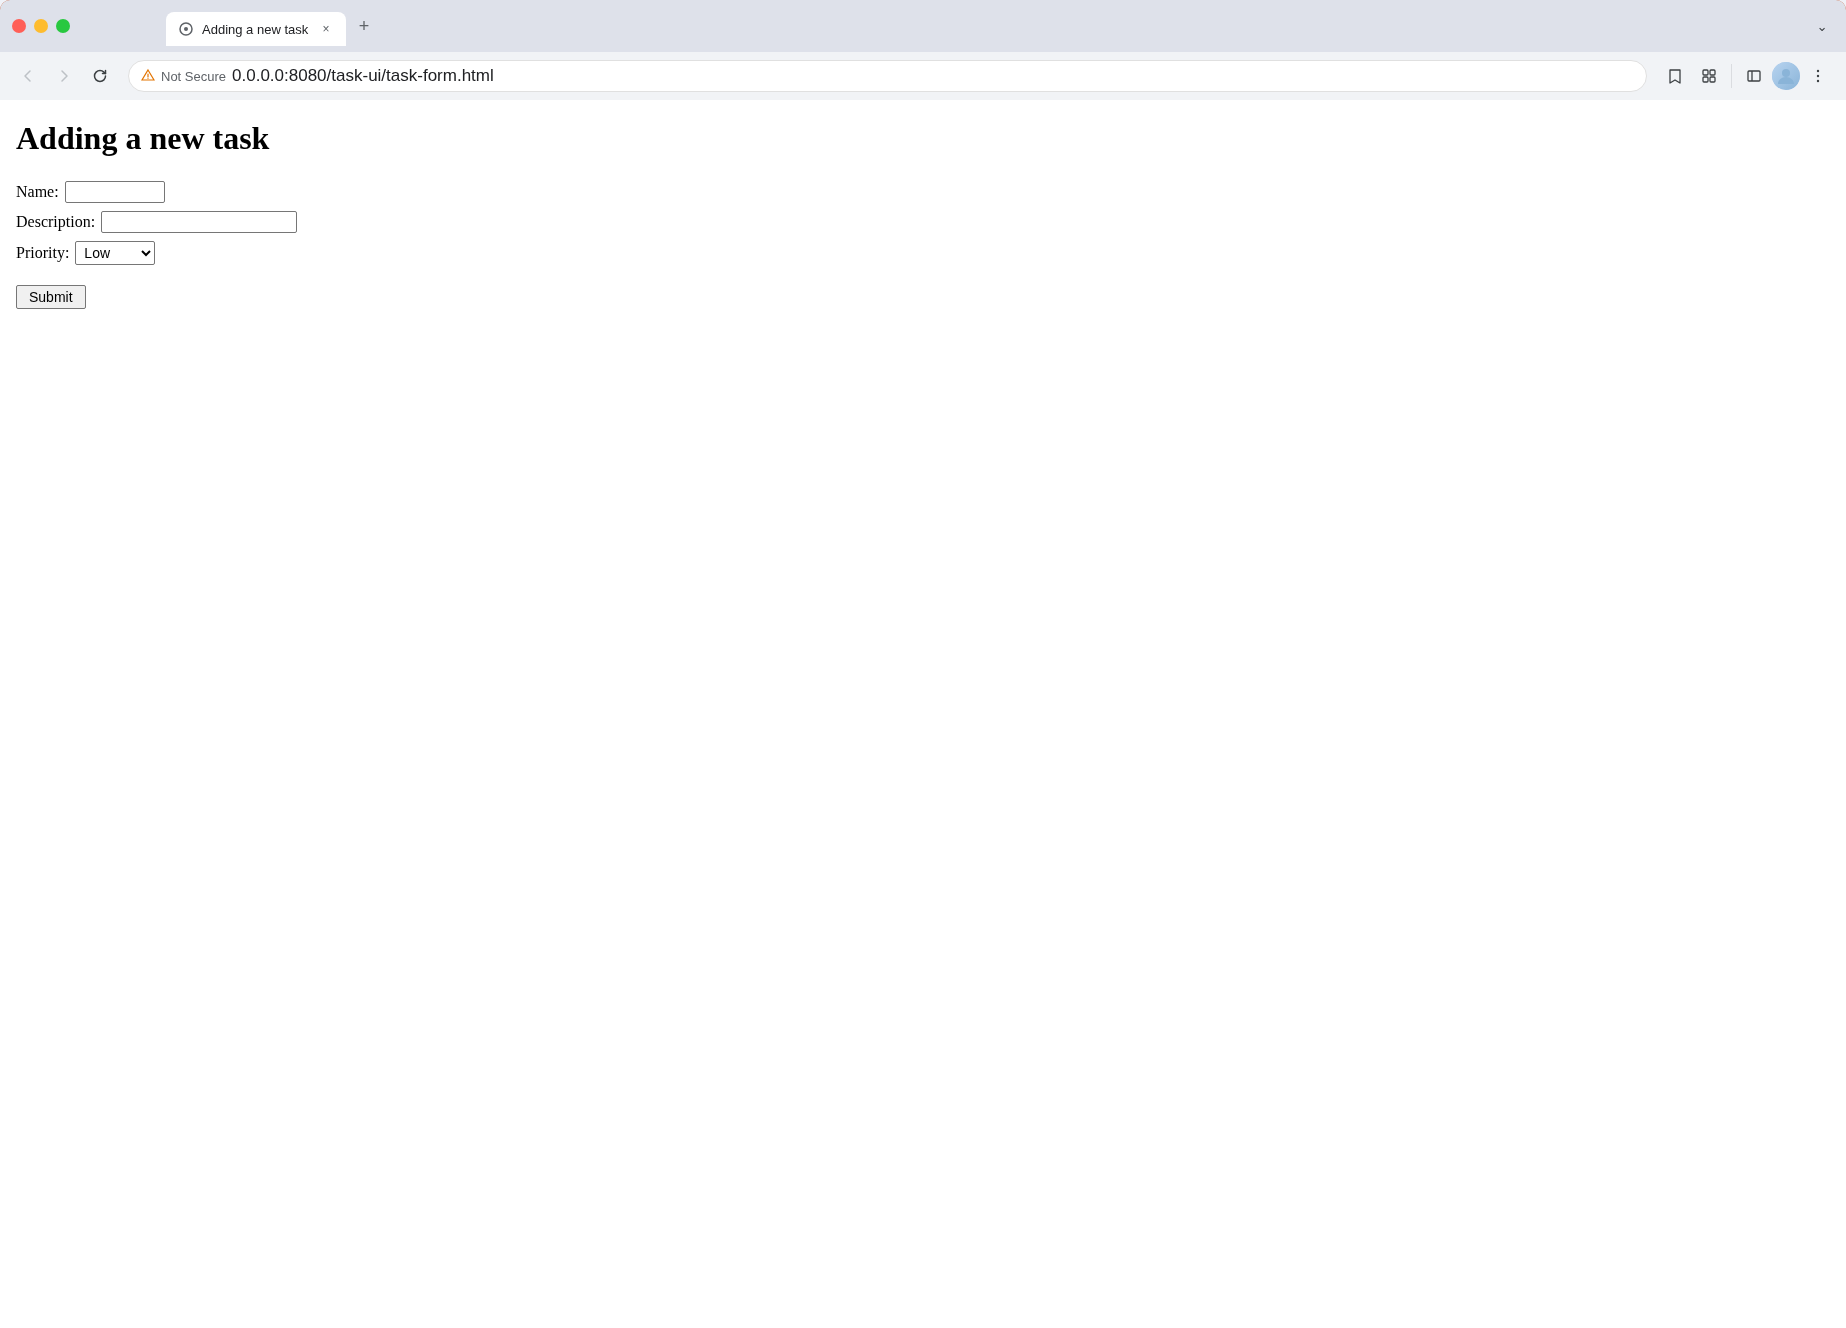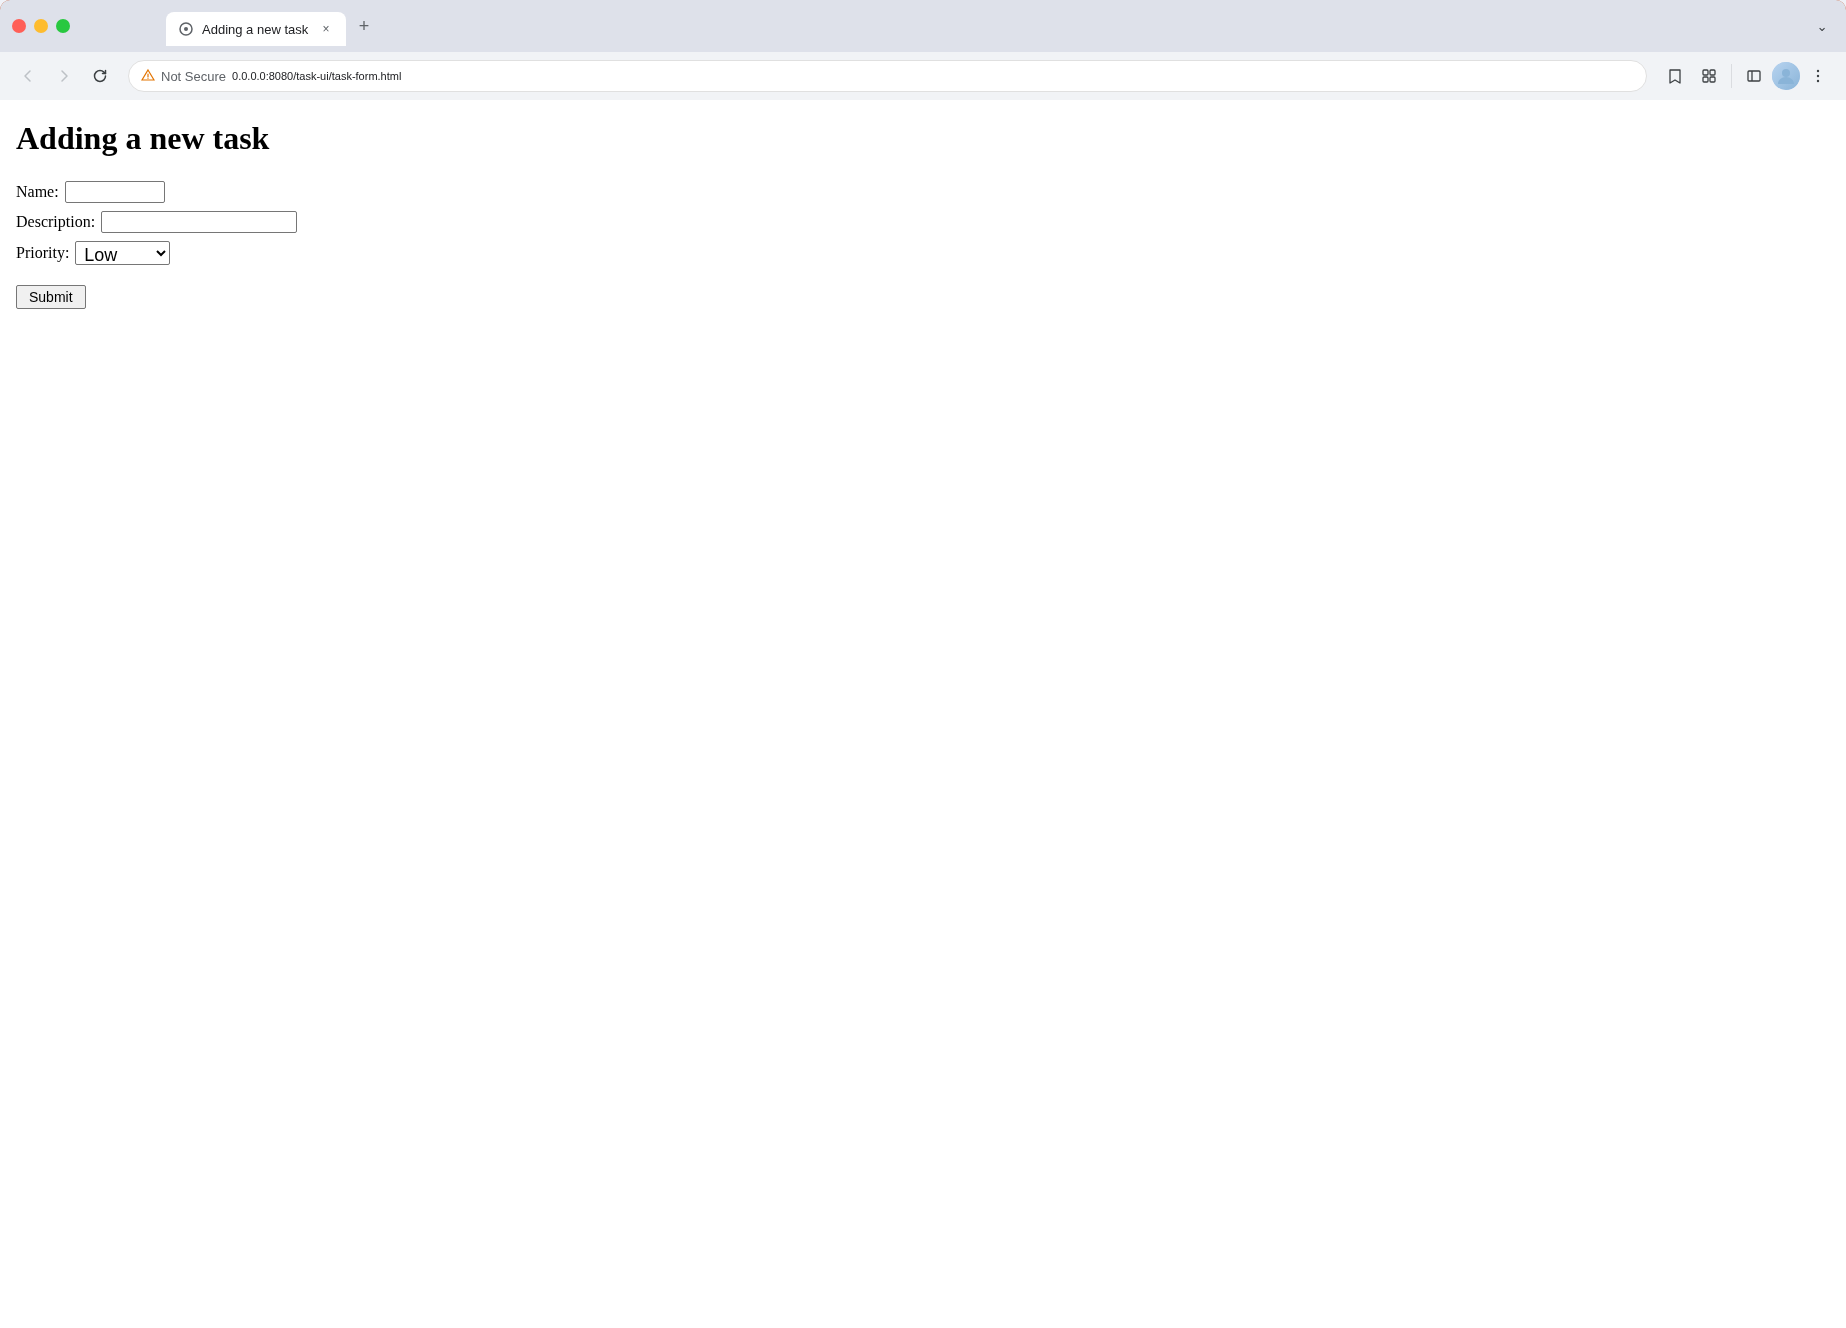--- a/index.html
+++ b/index.html
@@ -173,21 +173,21 @@
     }
 
     .not-secure-text {
       color: #5f6368;
       font-size: 13px;
       white-space: nowrap;
     }
 
     .url-text {
       color: #202124;
-      font-size: 11px;
+      font-size: 17px;
       flex: 1;
     }
 
     .toolbar-actions {
       display: flex;
       align-items: center;
       gap: 2px;
     }
 
     .toolbar-action-btn {
@@ -303,21 +303,21 @@
 
     .input-description {
       width: 196px;
     }
 
     .form-select {
       height: 24px;
       border: 1px solid #767676;
       border-radius: 2px;
       padding: 2px 4px;
-      font-size: 18px;
+      font-size: 14px;
       background: #ffffff;
       cursor: pointer;
       min-width: 80px;
     }
 
     .submit-row {
       margin-top: 12px;
     }
 
     .submit-btn {

